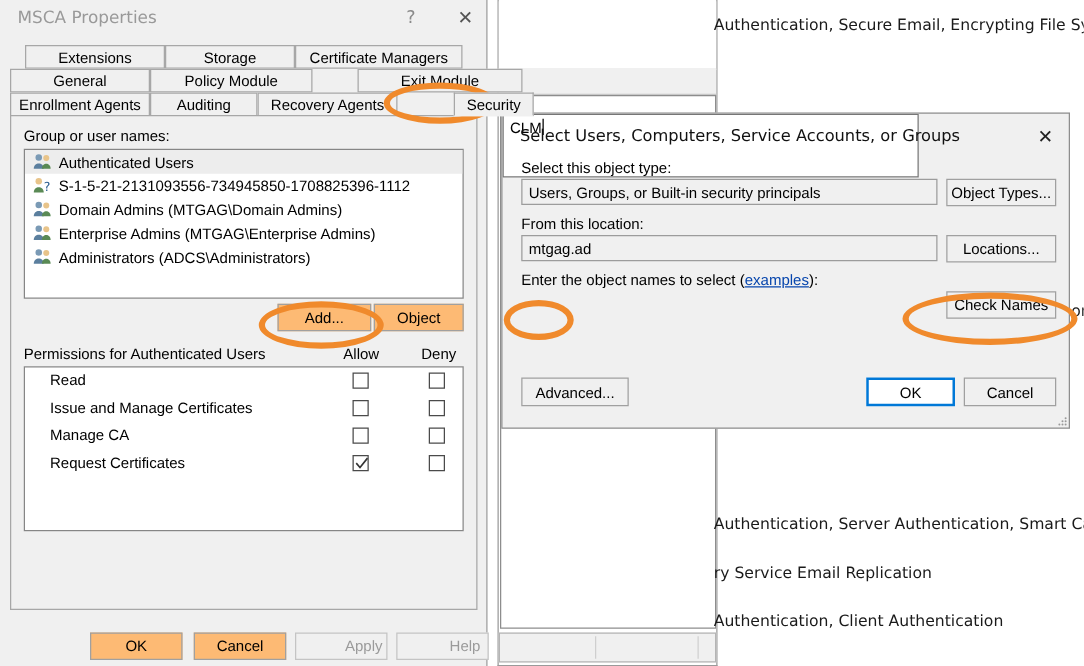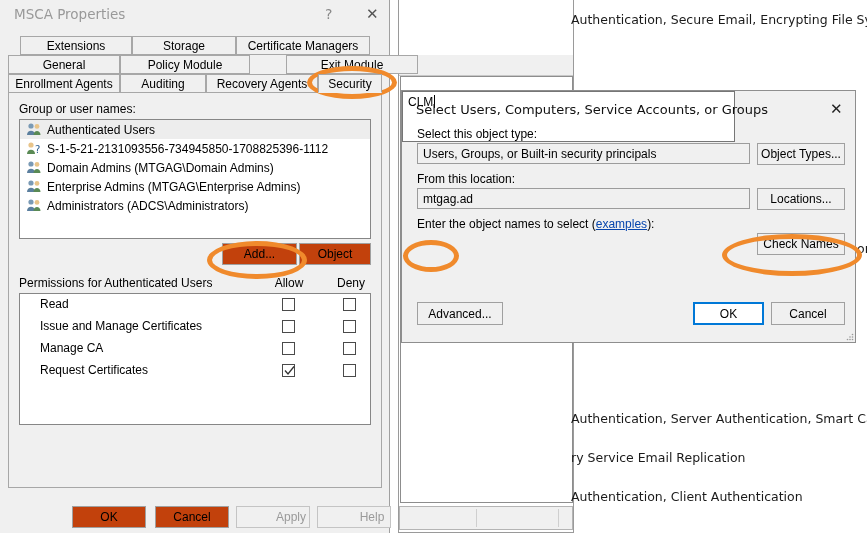--- a/index.html
+++ b/index.html
@@ -32,21 +32,21 @@
   #msca-title{left:14px;top:6px;font-family:"DejaVu Sans",sans-serif;font-size:13.5px;color:#999999;}
   #msca-help{left:325px;top:6px;font-family:"DejaVu Sans",sans-serif;font-size:14px;color:#8a8a8a;}
   #msca-close{left:366px;top:5px;font-family:"DejaVu Sans",sans-serif;font-size:15px;color:#555;}
 
   #msca-body{left:8px;top:36px;width:374px;height:452px;}
 
   
   .tabrow{position:absolute;left:0;height:19px;}
   .tab{position:absolute;top:0;height:19px;background:#f0f0f0;border:1px solid #a7a7a7;box-sizing:border-box;
        display:flex;align-items:center;justify-content:center;font-size:12px;color:#000;}
-  .tab.sel{background:#f0f0f0;border-bottom:1px solid #f0f0f0;z-index:4;}
+  .tab.sel{background:#f0f0f0;border-bottom:1px solid #f0f0f0;z-index:4;margin-left:45px;}
   #tabs-r1{top:0;width:374px;}
   #tabs-r2{top:19px;width:374px;}
   #tabs-r3{top:38px;width:374px;}
 
   #tabpanel{position:absolute;left:0;top:56px;width:374px;height:396px;background:#f0f0f0;border:1px solid #a7a7a7;box-sizing:border-box;}
 
   #lbl-groups{position:absolute;left:10px;top:9px;font-size:12px;}
   #userlist{position:absolute;left:10px;top:26px;width:352px;height:120px;background:#ffffff;border:1px solid #868686;box-sizing:border-box;overflow:hidden;}
   .urow{height:19px;display:flex;align-items:center;padding-left:6px;font-size:12px;color:#000;}
   .urow.sel{background:#ededed;}
@@ -61,21 +61,21 @@
   #hdr-deny{position:absolute;left:322px;top:183px;width:40px;text-align:center;font-size:12px;}
   #permgrid{position:absolute;left:10px;top:200px;width:352px;height:132px;background:#ffffff;border:1px solid #868686;box-sizing:border-box;}
   .prow{position:relative;height:22px;}
   .pname{position:absolute;left:20px;top:3px;font-size:12px;}
   .cb{position:absolute;top:4px;width:13px;height:13px;border:1px solid #4a4a4a;background:#fff;box-sizing:border-box;}
   .cb.allow{left:262px;}
   .cb.deny{left:323px;}
   .cb svg{position:absolute;left:1px;top:0px;}
 
   
-  .btn{background:#c2410c;border:1px solid #a0a0a0;box-sizing:border-box;display:flex;align-items:center;justify-content:center;
+  .btn{background:#fdba74;border:1px solid #a0a0a0;box-sizing:border-box;display:flex;align-items:center;justify-content:center;
        font-size:12px;color:#000;font-family:"Liberation Sans",sans-serif;}
   .btn.dis{color:#9a9a9a;border-color:#c4c4c4;background:#f0f0f0;padding-left:36px;}
   .btn.def{border:2px solid #0078d7;background:#ffffff;}
   #msca-ok{left:72px;top:506px;width:74px;height:22px;}
   #msca-cancel{left:155px;top:506px;width:74px;height:22px;}
   #msca-apply{left:236px;top:506px;width:74px;height:22px;}
   #msca-help-btn{left:317px;top:506px;width:74px;height:22px;}
 
   
   #selusers{left:401px;top:90px;width:455px;height:253px;background:#f0f0f0;border:1px solid #8e8e8e;box-sizing:border-box;box-shadow:0 0 0 0 rgba(0,0,0,0);}

